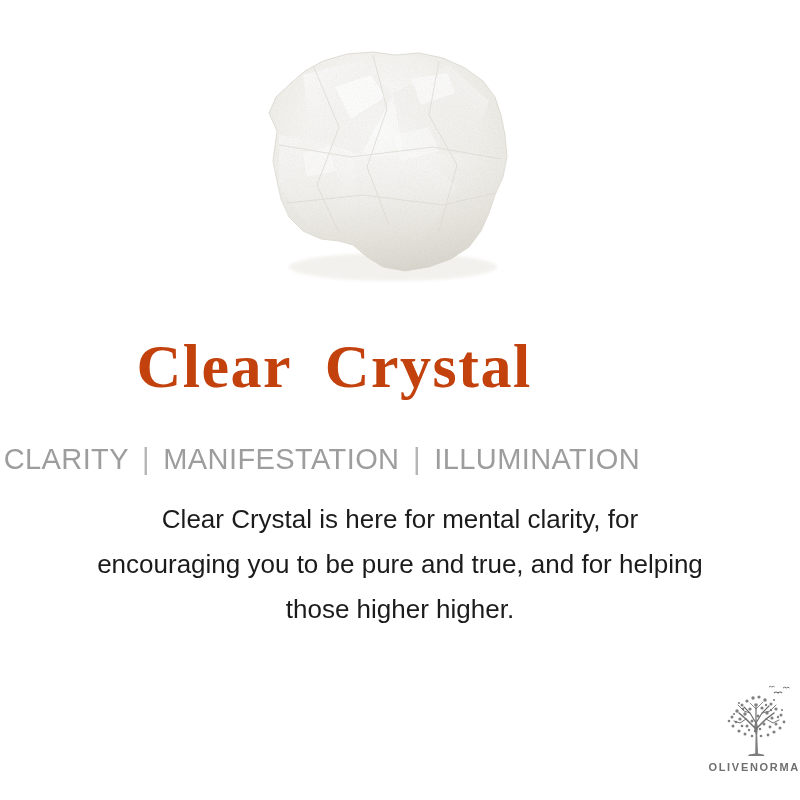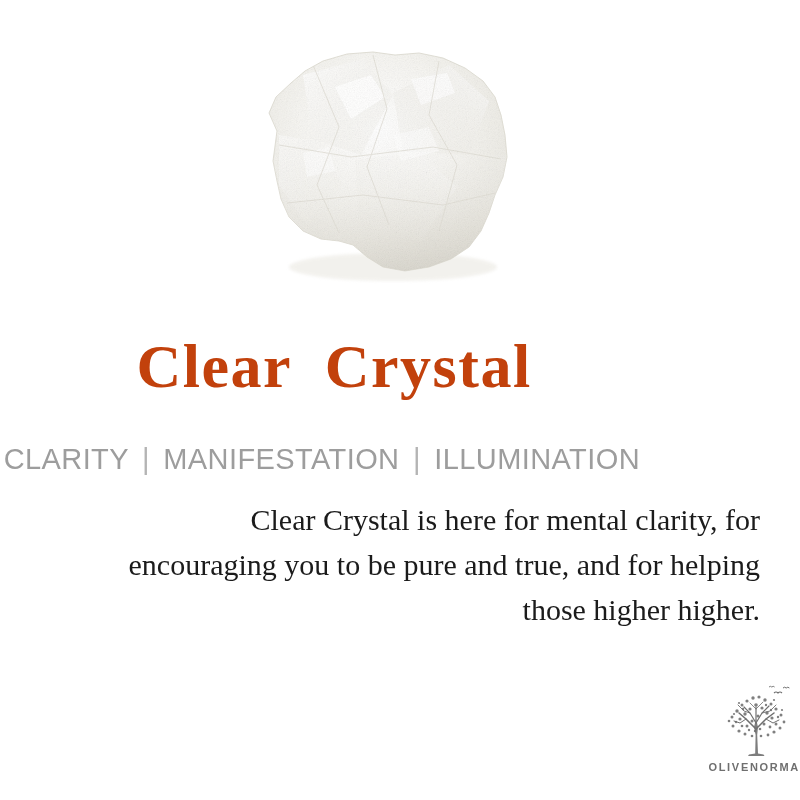--- a/index.html
+++ b/index.html
@@ -68,23 +68,23 @@
     font-weight: 300;
   }
   .subtitle .kw { color: #9d9d9d; }
 
   
   .body-copy {
     position: absolute;
     left: 40px;
     top: 497px;
     width: 720px;
-    text-align: right;
-    font-family: Liberation Serif, serif;
-    font-size: 30px;
+    text-align: center;
+    font-family: Liberation Sans, sans-serif;
+    font-size: 26px;
     font-weight: 400;
     line-height: 45px;
     color: #1b1b1b;
   }
   .body-copy .bline {
     display: block;
     white-space: nowrap;
   }
 
   

